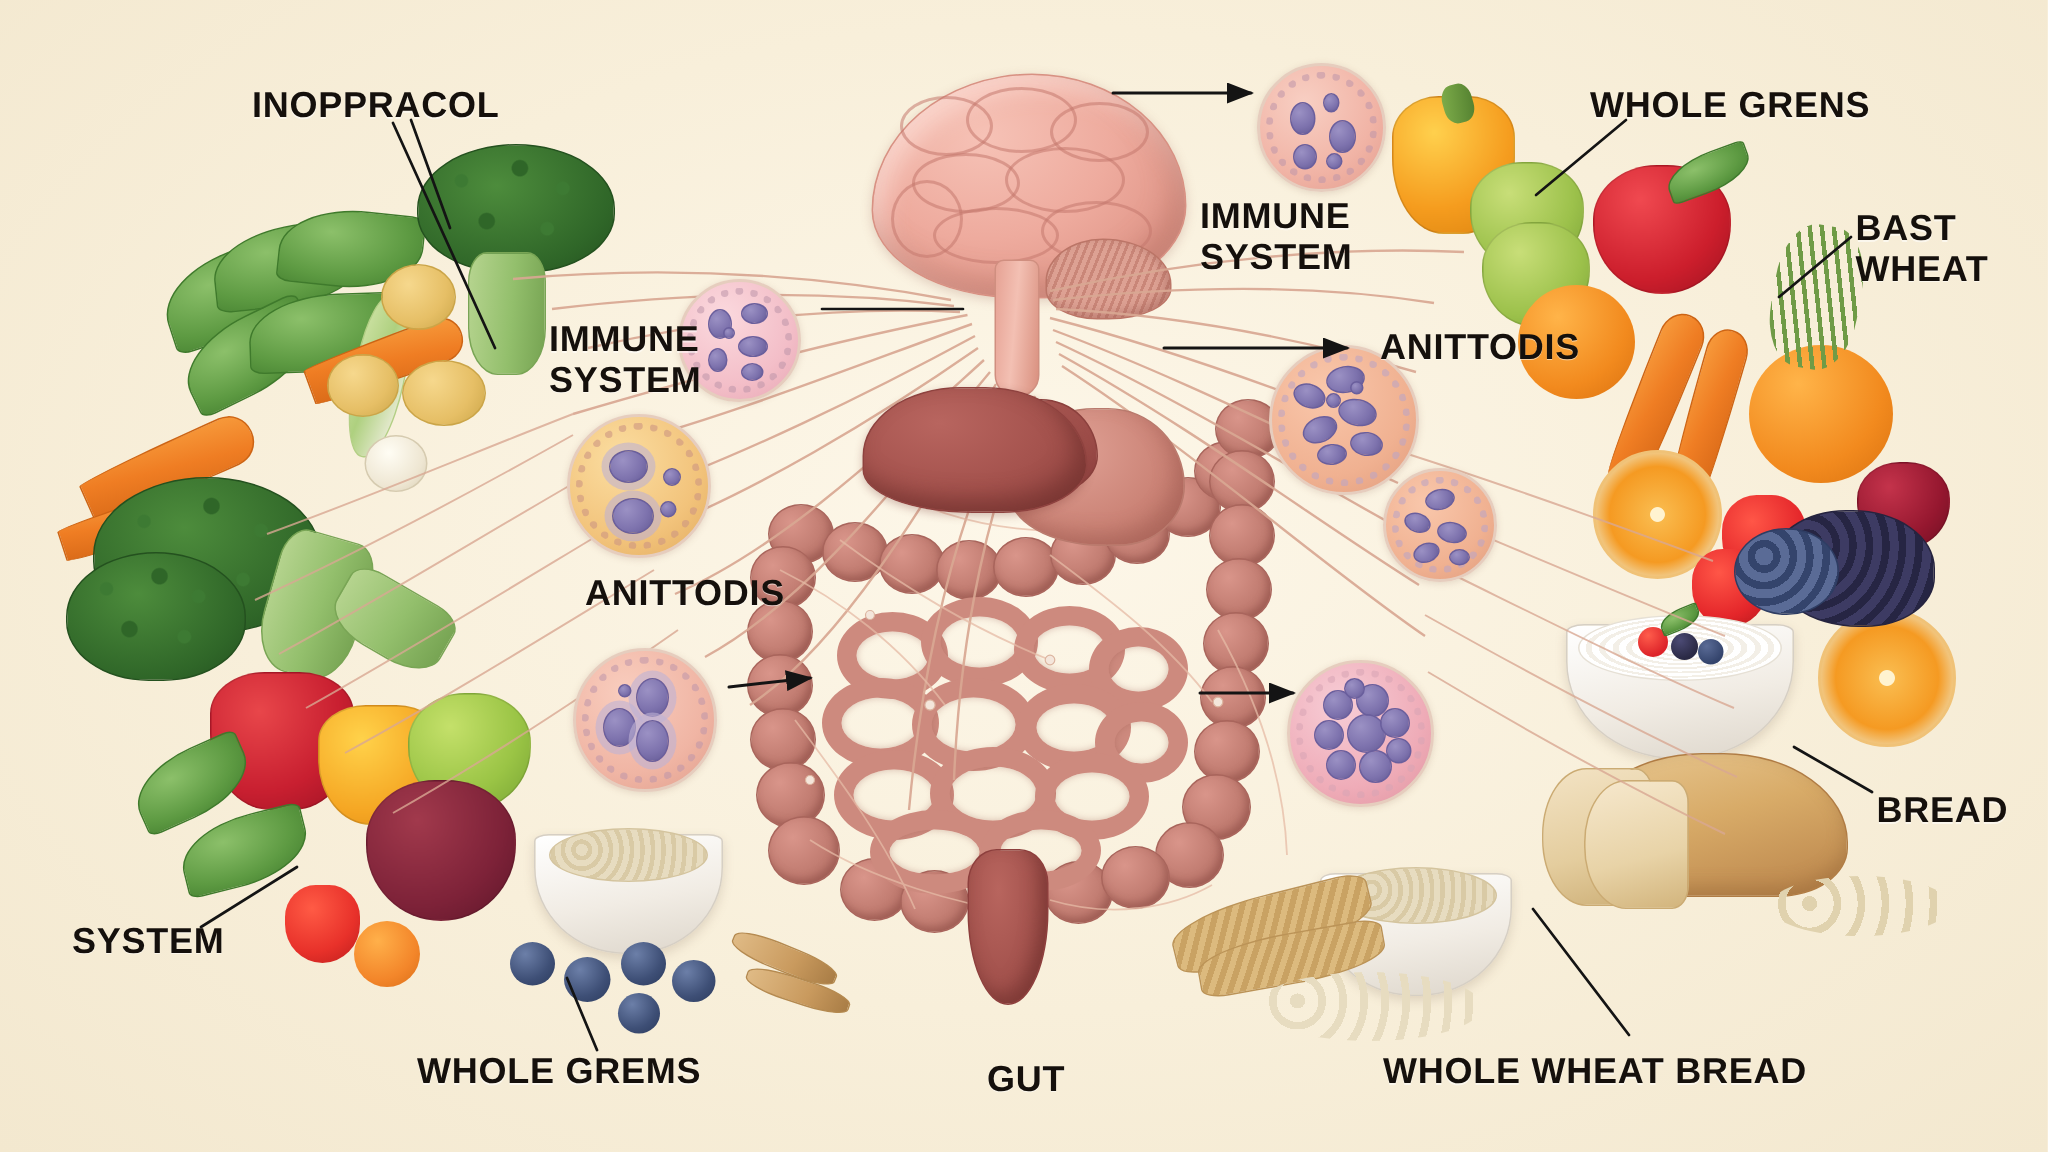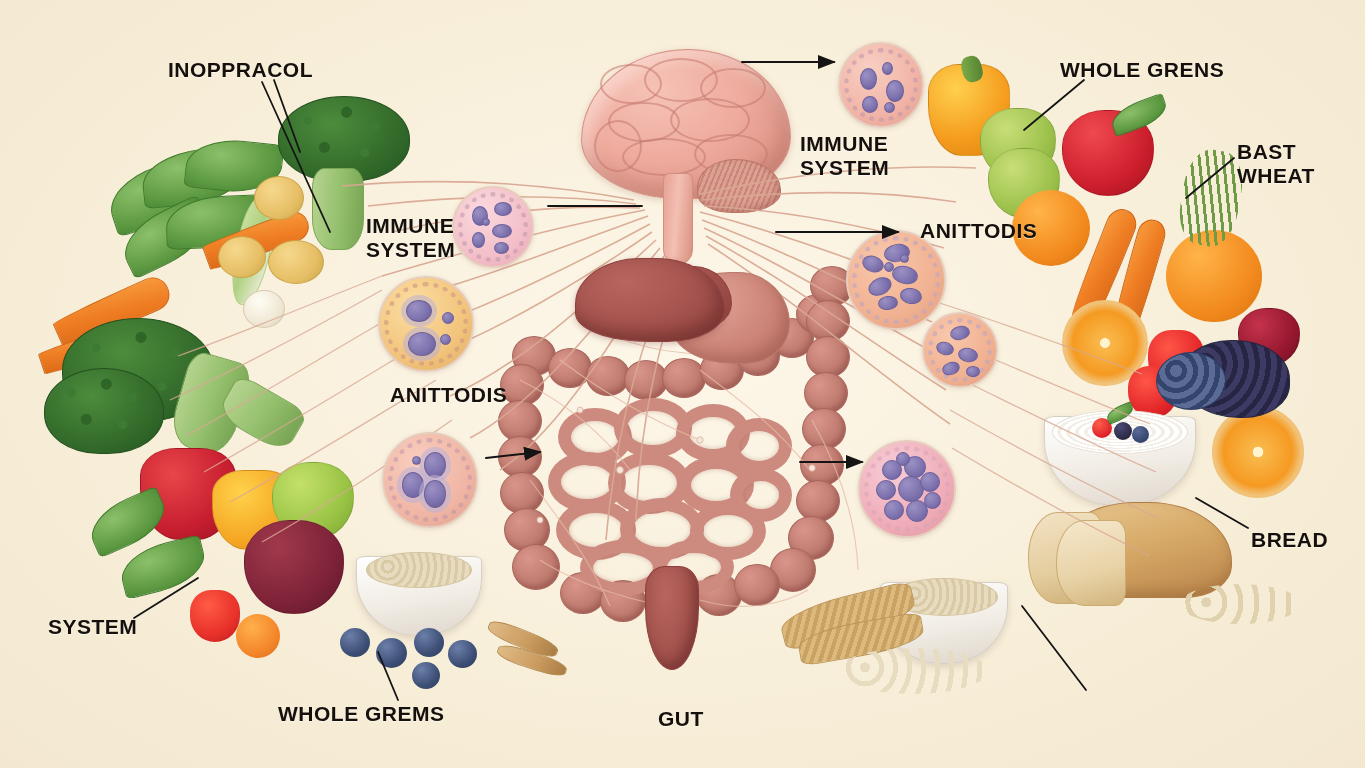--- a/index.html
+++ b/index.html
@@ -17,21 +17,21 @@
     background: radial-gradient(ellipse at 50% 45%, #fdf7e9 0%, #f8efda 55%, #f3e8cf 100%);
     overflow: hidden;
   }
 
   
   .label {
     position: absolute;
     color: #15100c;
     font-family: "Liberation Sans", sans-serif;
     font-weight: 700;
-    font-size: 21px;
+    font-size: 24px;
     letter-spacing: 0.5px;
     line-height: 1.12;
     white-space: pre-line;
     text-shadow: 0 1px 0 rgba(255,255,255,0.55);
   }
 
   
   .overlay-svg {
     position: absolute; left: 0; top: 0;
     width: 1365px; height: 768px;
@@ -543,14 +543,15 @@
   <div class="label" style="left:390px;top:383px;">ANITTODIS</div>
   <div class="label" style="left:48px;top:615px;">SYSTEM</div>
   <div class="label" style="left:278px;top:702px;">WHOLE GREMS</div>
   <div class="label" style="left:658px;top:707px;">GUT</div>
   <div class="label" style="left:800px;top:132px;">IMMUNE
 SYSTEM</div>
   <div class="label" style="left:920px;top:219px;">ANITTODIS</div>
   <div class="label" style="left:1060px;top:58px;">WHOLE GRENS</div>
   <div class="label" style="left:1237px;top:140px;">BAST WHEAT</div>
   <div class="label" style="left:1251px;top:528px;">BREAD</div>
+  <div class="label" style="left:922px;top:702px;">WHOLE WHEAT BREAD</div>
 
 </div>
 
 </body></html>

